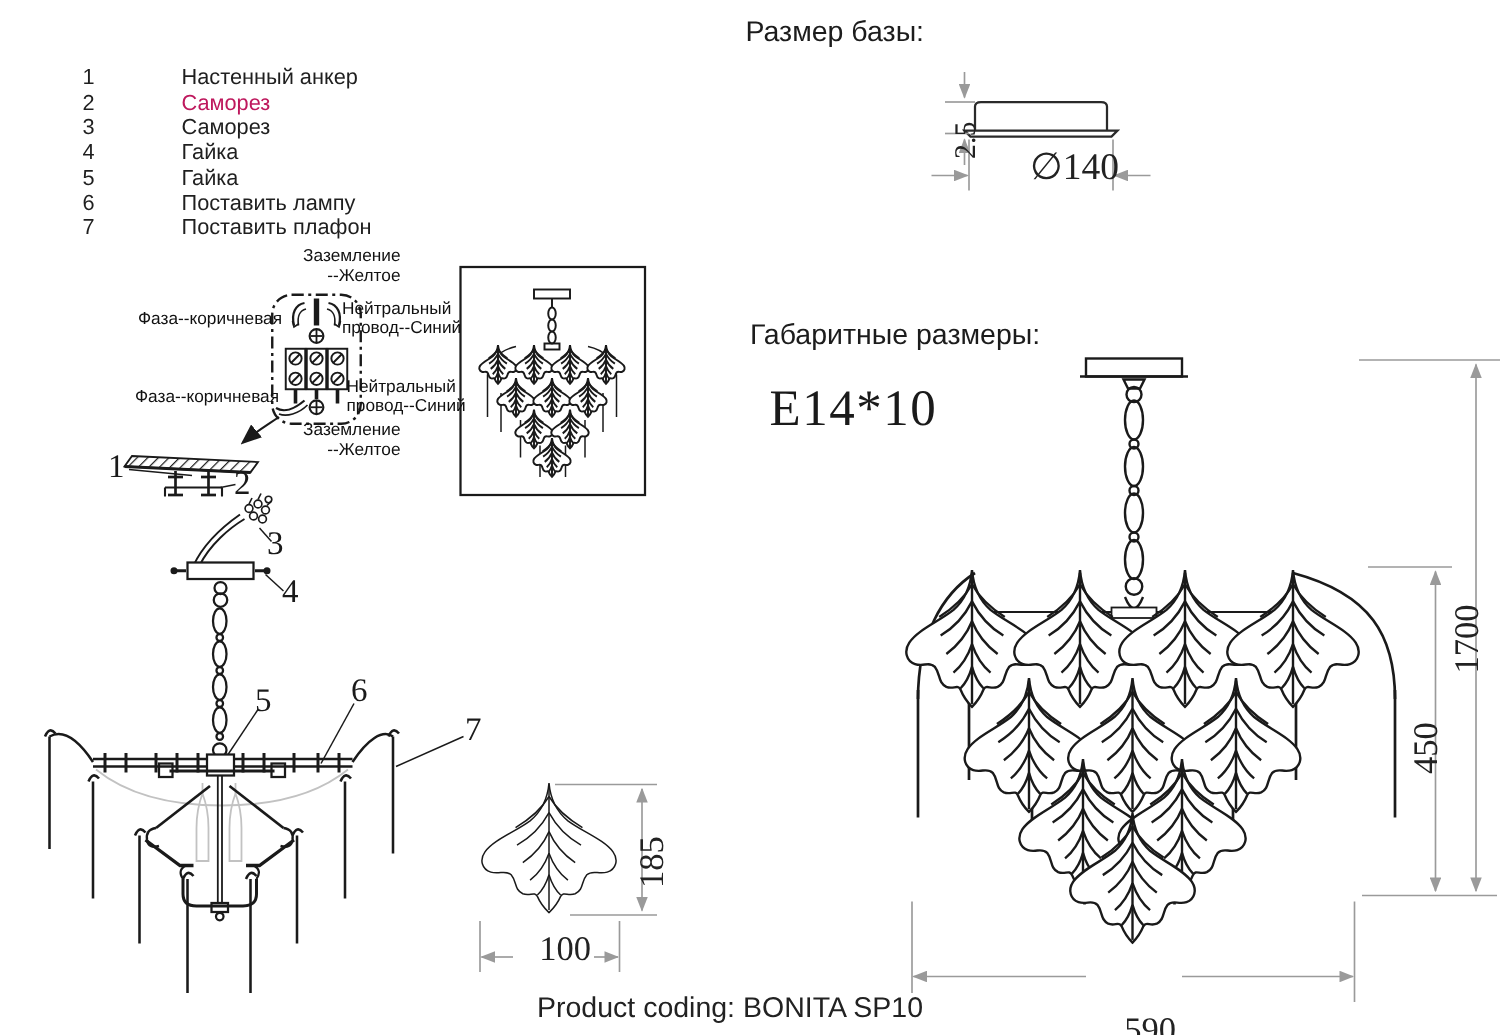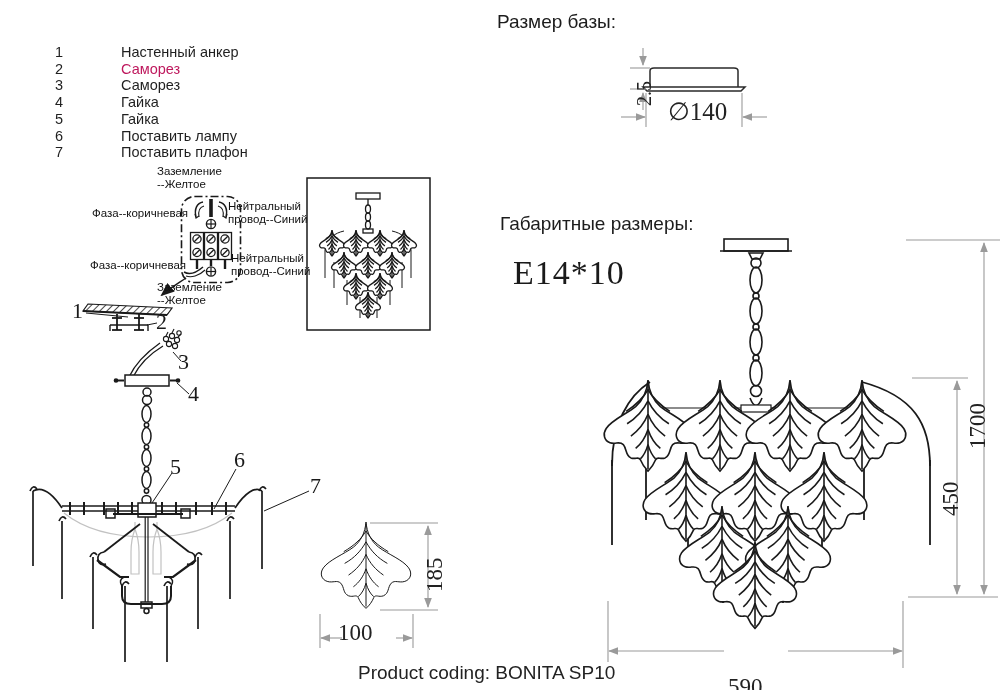--- a/index.html
+++ b/index.html
@@ -7,21 +7,21 @@
           font-family:"Liberation Sans","DejaVu Sans",sans-serif;color:#1f1f1f;}
   .art{position:absolute;left:0;top:0;}
   
   .parts{position:absolute;left:55px;top:44px;font-size:14.5px;line-height:16.7px;}
   .prow{display:flex;}
   .pnum{width:18px;}
   .plabel{white-space:nowrap;margin-left:48px;}
   .muted{color:#be185d;}
   
   .wlab{position:absolute;font-size:11.5px;line-height:12.5px;white-space:pre-line;color:#111;}
-  .tc{text-align:left;}
+  .tc{text-align:right;}
   .tr{text-align:center;}
   
   .serif{font-family:"Liberation Serif","DejaVu Serif",serif;color:#1a1a1a;}
   .callout{position:absolute;font-size:22px;line-height:20px;}
   .dim{position:absolute;font-size:23px;line-height:22px;color:#222;}
   .rot{transform-origin:0 0;transform:rotate(-90deg);white-space:nowrap;}
   .h1{position:absolute;font-size:19px;color:#1c1c1c;}
   .lamp{position:absolute;font-size:34px;letter-spacing:1px;}
   .coding{position:absolute;font-size:19px;color:#222;}
 </style>

